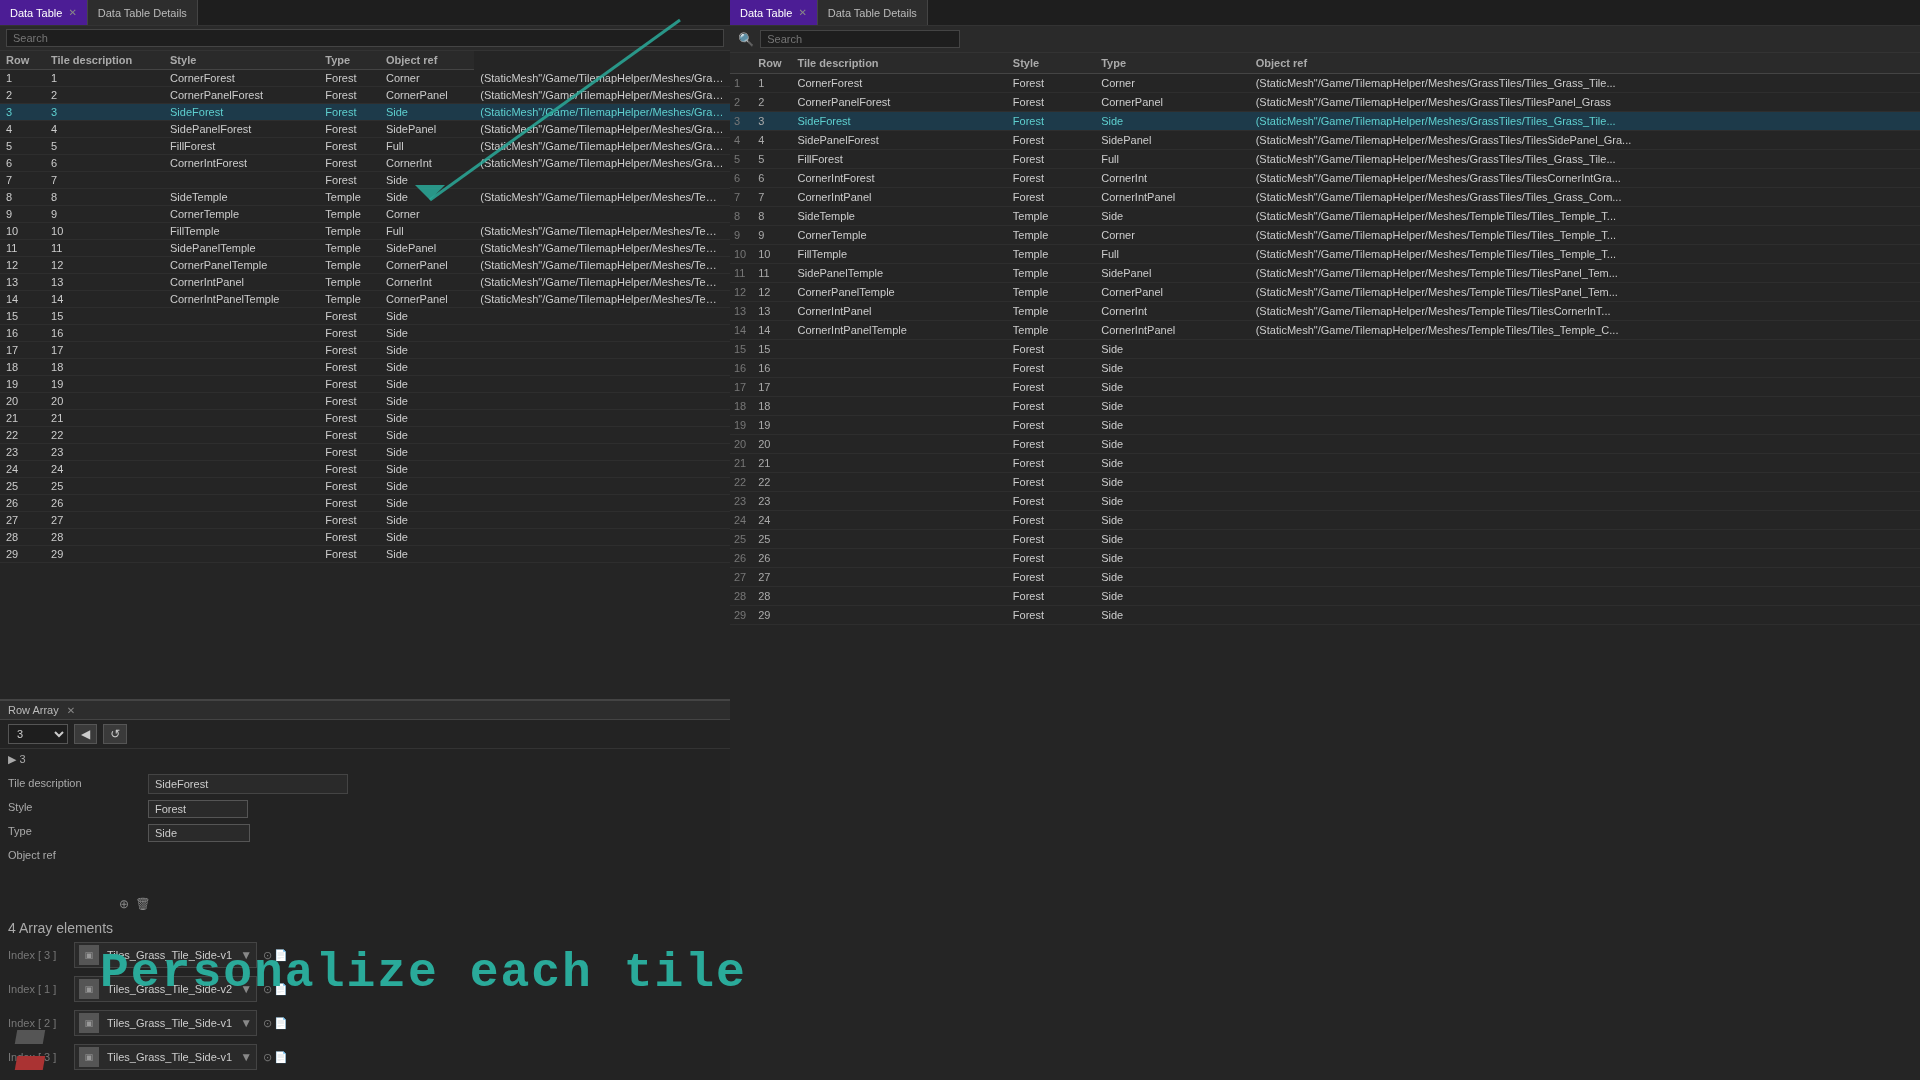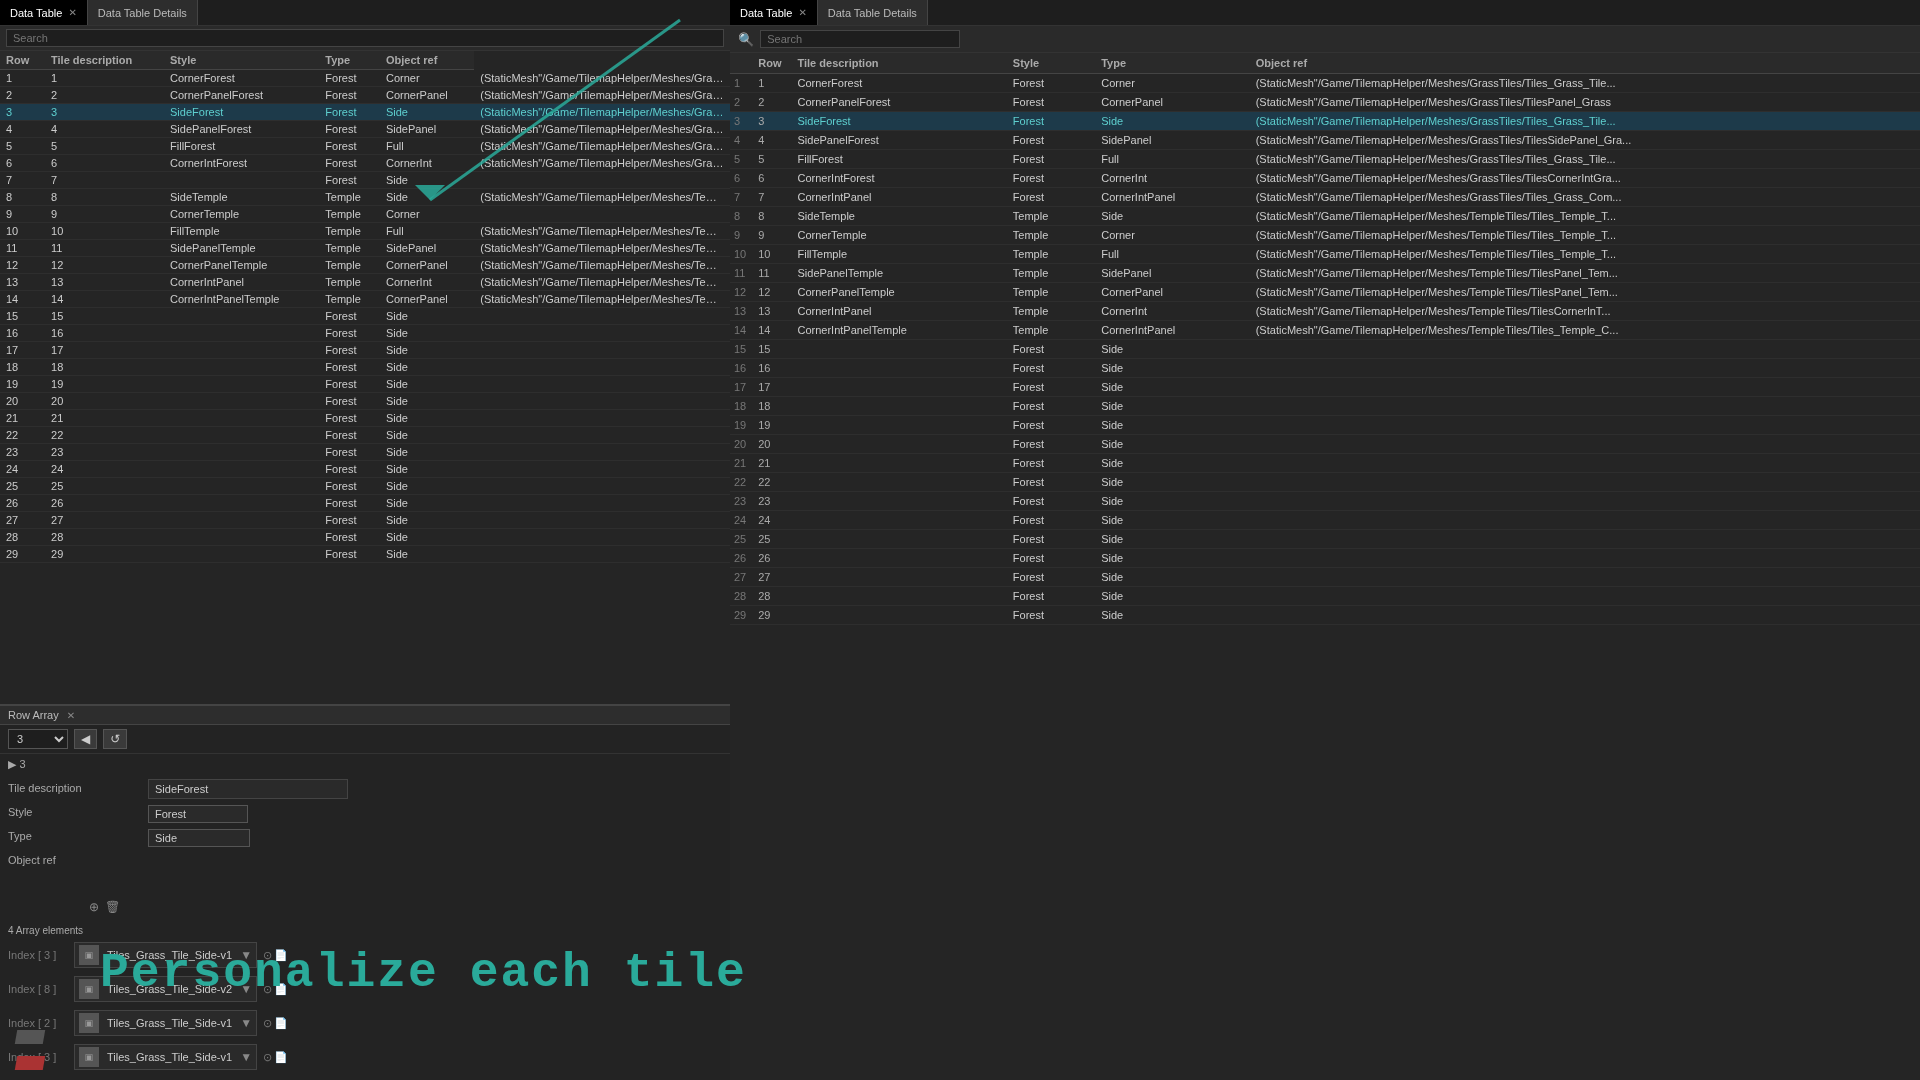--- a/index.html
+++ b/index.html
@@ -39,21 +39,21 @@
       color: #bbb;
       border-right: 1px solid #444;
       cursor: pointer;
       font-size: 11px;
       height: 100%;
       display: flex;
       align-items: center;
       gap: 6px;
     }
     .tab.active {
-      background: #000000;
+      background: #4c1d95;
       color: #fff;
     }
     .tab .close-btn {
       color: #888;
       font-size: 10px;
       cursor: pointer;
     }
 
     .search-bar {
       padding: 3px 6px;
@@ -204,21 +204,21 @@
       padding: 4px 8px;
     }
     .array-header {
       display: flex;
       align-items: center;
       gap: 6px;
       margin-bottom: 4px;
     }
     .array-header span {
       color: #aaa;
-      font-size: 10px;
+      font-size: 14px;
       margin-top: 48px;
     }
     .array-icon-btn {
       background: none;
       border: none;
       color: #888;
       cursor: pointer;
       font-size: 12px;
     }
 
@@ -722,21 +722,21 @@
           <div class="array-item-icon">▣</div>
           <span class="array-item-name">Tiles_Grass_Tile_Side-v1</span>
           <button class="array-dropdown">▼</button>
         </div>
         <div class="array-item-actions">
           <button class="array-action-btn">⊙</button>
           <button class="array-action-btn">📄</button>
         </div>
       </div>
       <div class="array-item">
-        <span class="array-index">Index [ 8 ]</span>
+        <span class="array-index">Index [ 1 ]</span>
         <div class="array-item-content">
           <div class="array-item-icon">▣</div>
           <span class="array-item-name">Tiles_Grass_Tile_Side-v2</span>
           <button class="array-dropdown">▼</button>
         </div>
         <div class="array-item-actions">
           <button class="array-action-btn">⊙</button>
           <button class="array-action-btn">📄</button>
         </div>
       </div>

